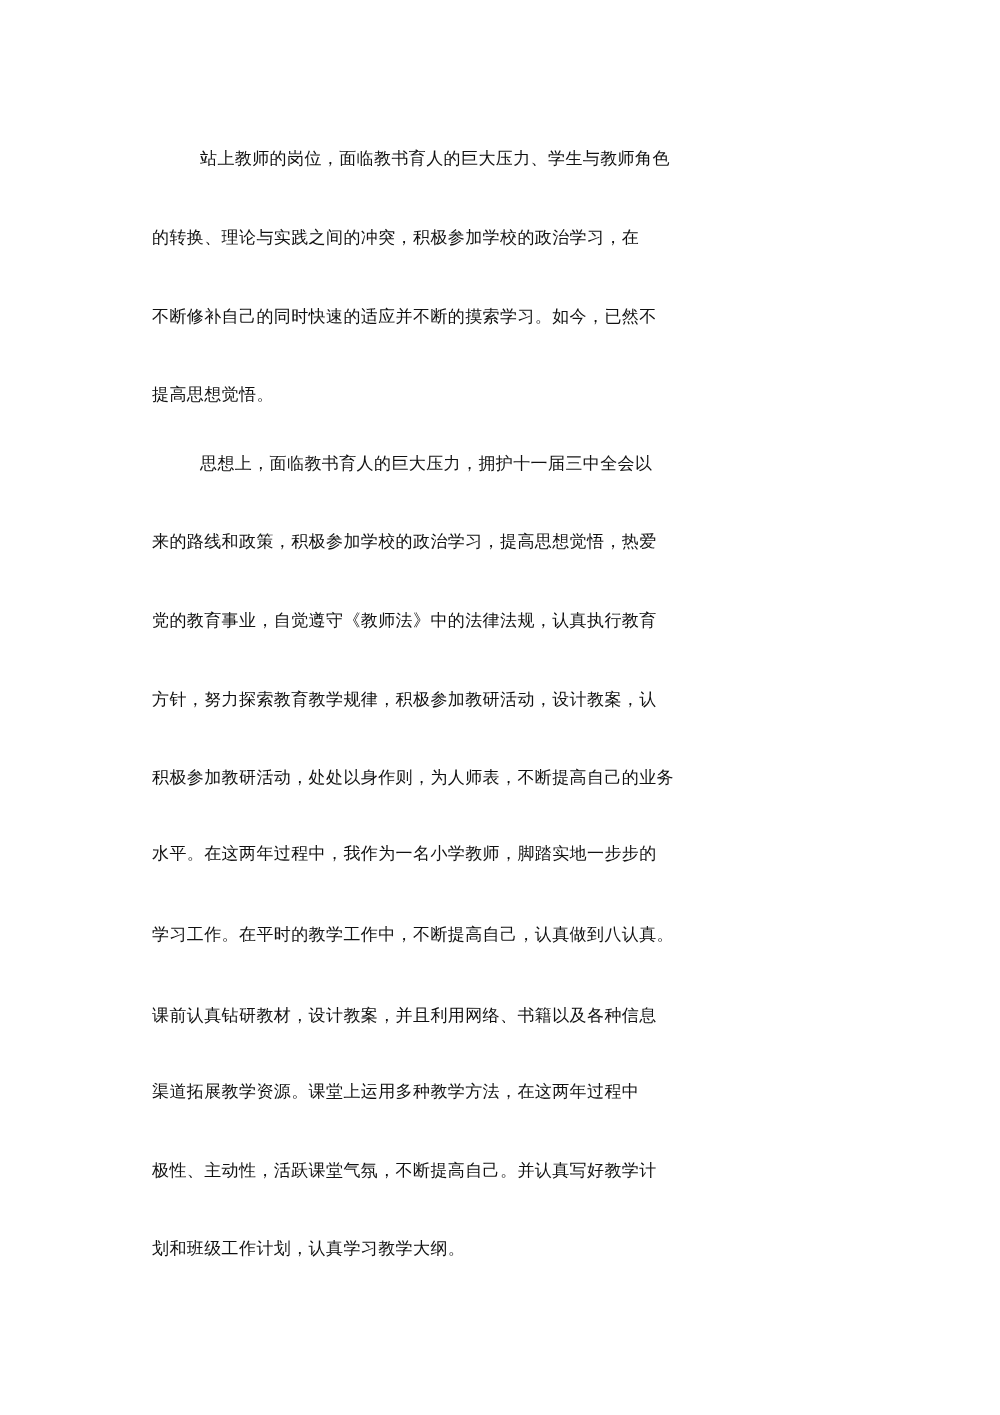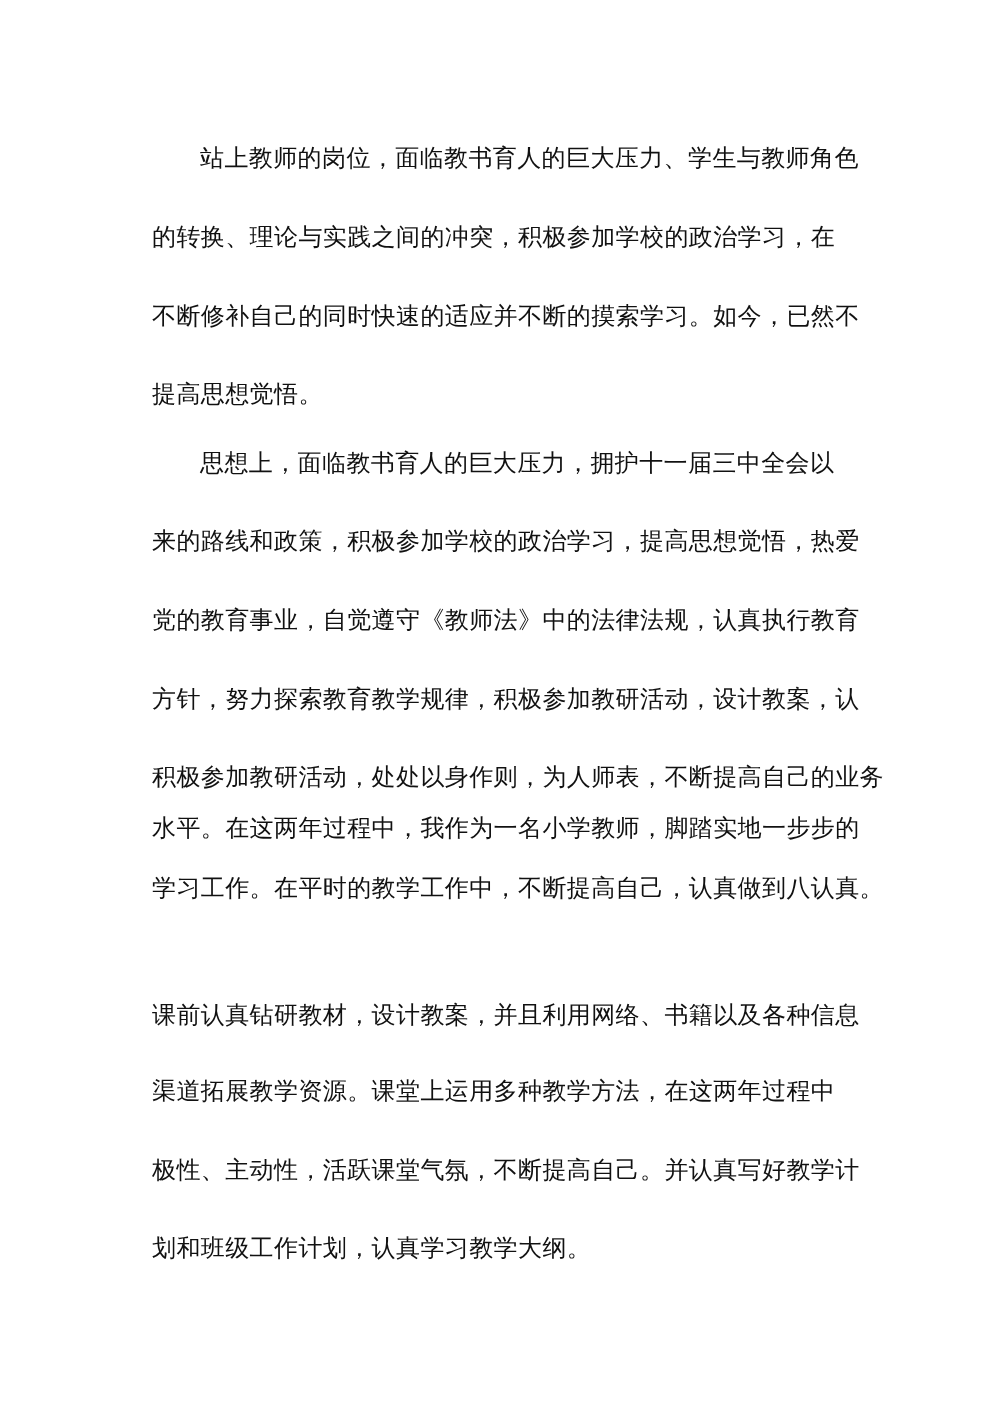--- a/index.html
+++ b/index.html
@@ -17,21 +17,21 @@
     }
     .page {
       position: absolute;
       left: 0; top: 0;
       width: 1000px; height: 1415px;
       background: #ffffff;
     }
     .line {
       position: absolute;
       left: 152px;
-      font-size: 24px;
+      font-size: 17px;
       line-height: 32px;
       height: 32px;
       white-space: nowrap;
       letter-spacing: 0.4px;
     }
     .line.indent { left: 200px; }
   </style>
 </head>
 <body>
 
@@ -41,20 +41,20 @@
     <div class="line" style="top:221px">的转换、理论与实践之间的冲突，积极参加学校的政治学习，在</div>
     <div class="line" style="top:300px">不断修补自己的同时快速的适应并不断的摸索学习。如今，已然不</div>
     <div class="line" style="top:378px">提高思想觉悟。</div>
   </div>
   <div>
     <div class="line indent" style="top:447px">思想上，面临教书育人的巨大压力，拥护十一届三中全会以</div>
     <div class="line" style="top:525px">来的路线和政策，积极参加学校的政治学习，提高思想觉悟，热爱</div>
     <div class="line" style="top:604px">党的教育事业，自觉遵守《教师法》中的法律法规，认真执行教育</div>
     <div class="line" style="top:683px">方针，努力探索教育教学规律，积极参加教研活动，设计教案，认</div>
     <div class="line" style="top:761px">积极参加教研活动，处处以身作则，为人师表，不断提高自己的业务</div>
-    <div class="line" style="top:812px">水平。在这两年过程中，我作为一名小学教师，脚踏实地一步步的</div>
-    <div class="line" style="top:872px">学习工作。在平时的教学工作中，不断提高自己，认真做到八认真。</div>
+    <div class="line" style="top:837px">水平。在这两年过程中，我作为一名小学教师，脚踏实地一步步的</div>
+    <div class="line" style="top:918px">学习工作。在平时的教学工作中，不断提高自己，认真做到八认真。</div>
     <div class="line" style="top:999px">课前认真钻研教材，设计教案，并且利用网络、书籍以及各种信息</div>
     <div class="line" style="top:1075px">渠道拓展教学资源。课堂上运用多种教学方法，在这两年过程中</div>
     <div class="line" style="top:1154px">极性、主动性，活跃课堂气氛，不断提高自己。并认真写好教学计</div>
     <div class="line" style="top:1232px">划和班级工作计划，认真学习教学大纲。</div>
   </div>
 </div>
 
 </body></html>

